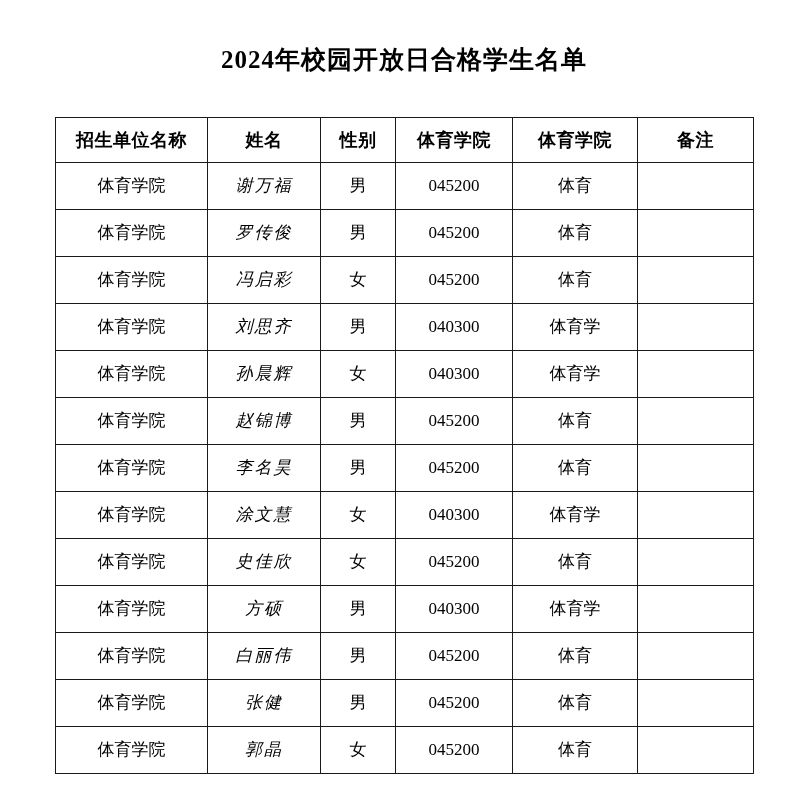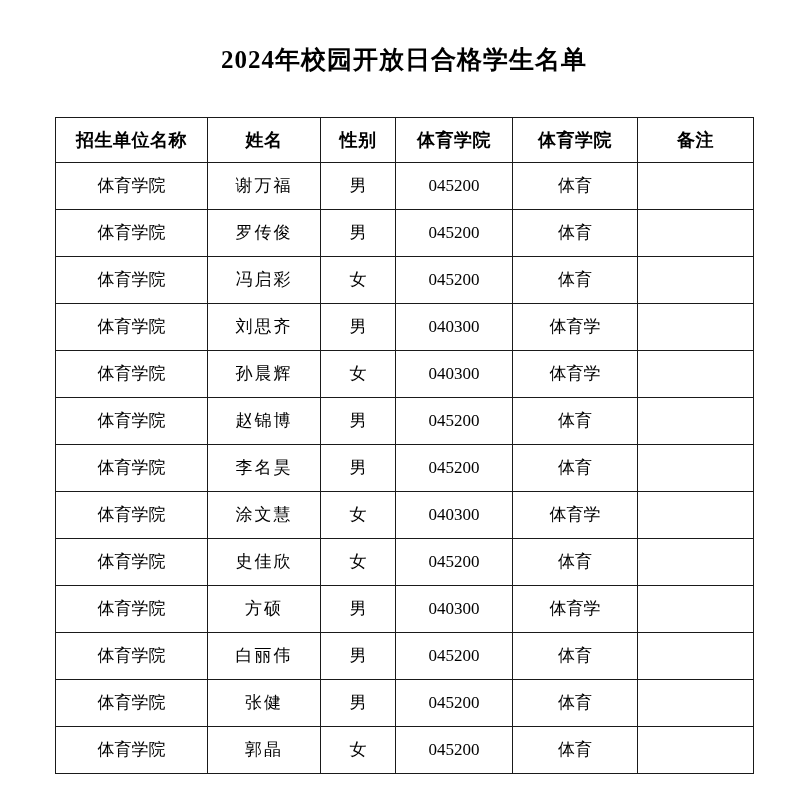--- a/index.html
+++ b/index.html
@@ -63,21 +63,21 @@
   }
   
   col.c-unit   { width: 152px; }
   col.c-name   { width: 113px; }
   col.c-gender { width: 75px;  }
   col.c-code   { width: 117px; }
   col.c-major  { width: 125px; }
   col.c-remark { width: 116px; }
 
   .cell-unit  { font-size: 17px; }
-  .cell-name  { font-size: 18px; letter-spacing: 2px; }
+  .cell-name  { font-size: 18px; letter-spacing: 2px; font-style: italic; }
   .cell-gender{ font-size: 17px; }
   .cell-code  { font-size: 17px; font-family: "Liberation Serif", "DejaVu Serif", serif; }
   .cell-major { font-size: 16px; }
   .cell-remark{ font-size: 16px; }
 </style>
 </head>
 <body>
 
 <div class="page">
 

